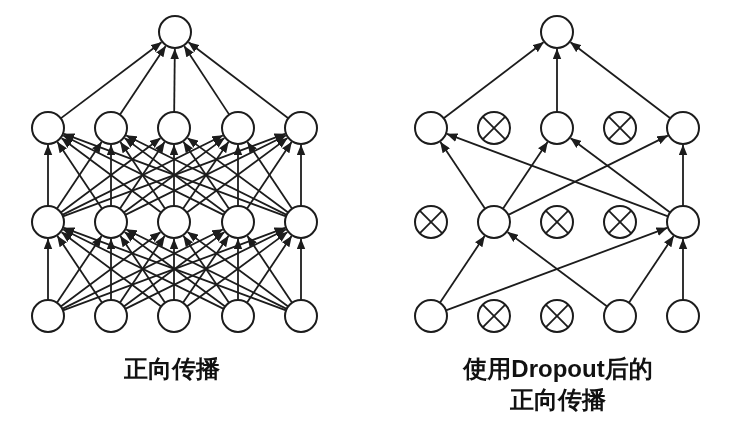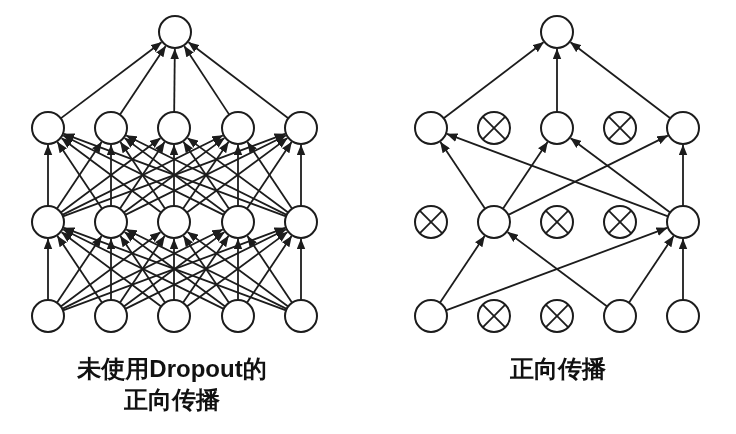--- a/index.html
+++ b/index.html
@@ -143,21 +143,21 @@
         <circle cx="557" cy="128" r="16" fill="#ffffff" stroke="#1c1c1c" stroke-width="2"></circle>
         <circle cx="620" cy="128" r="16" fill="#ffffff" stroke="#1c1c1c" stroke-width="2"></circle>
         <line x1="608.6862915010153" y1="116.68629150101523" x2="631.3137084989847" y2="139.31370849898477" stroke="#1c1c1c" stroke-width="1.8"></line>
         <line x1="608.6862915010153" y1="139.31370849898477" x2="631.3137084989847" y2="116.68629150101523" stroke="#1c1c1c" stroke-width="1.8"></line>
         <circle cx="683" cy="128" r="16" fill="#ffffff" stroke="#1c1c1c" stroke-width="2"></circle>
         <circle cx="557" cy="32" r="16" fill="#ffffff" stroke="#1c1c1c" stroke-width="2"></circle>
       </g>
     </svg>
 
   <div class="caption caption-left" style="color: rgb(17, 17, 17);">
-    <div>未使用Dropout的</div>
     <div>正向传播</div>
   </div>
 
   <div class="caption caption-right" style="color: rgb(17, 17, 17);">
+    <div>使用Dropout后的</div>
     <div>正向传播</div>
   </div>
 
 </div>
 
 </body></html>

